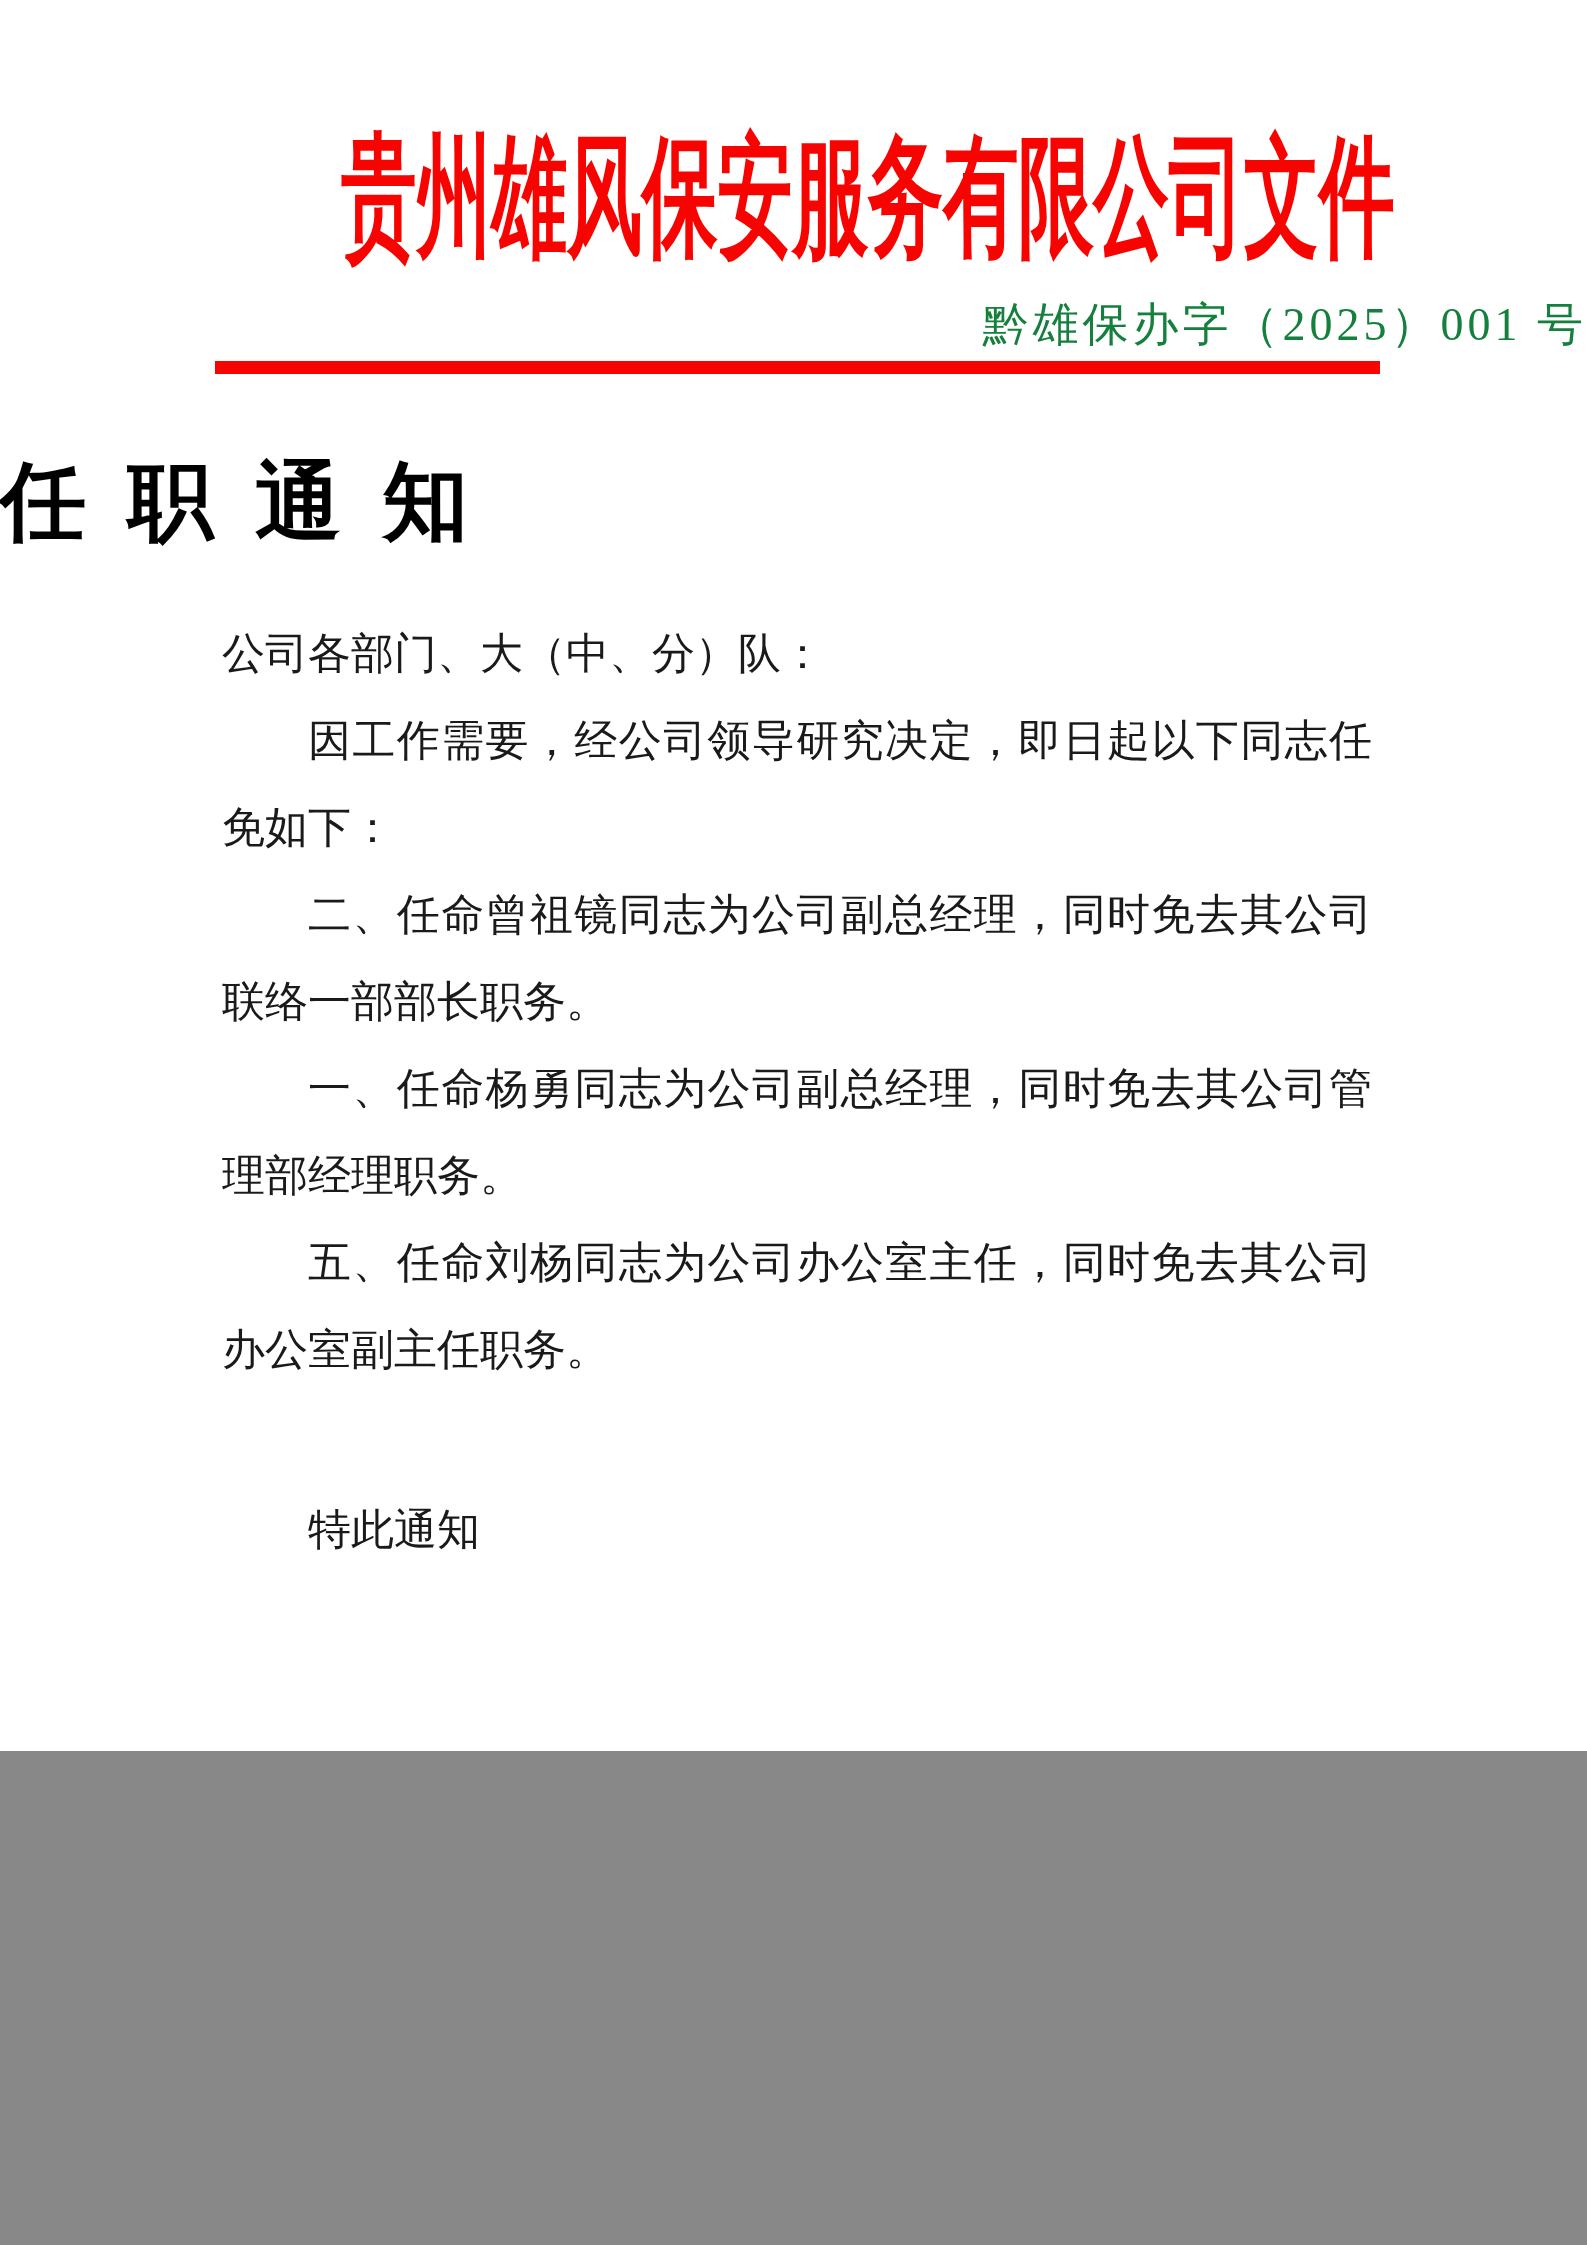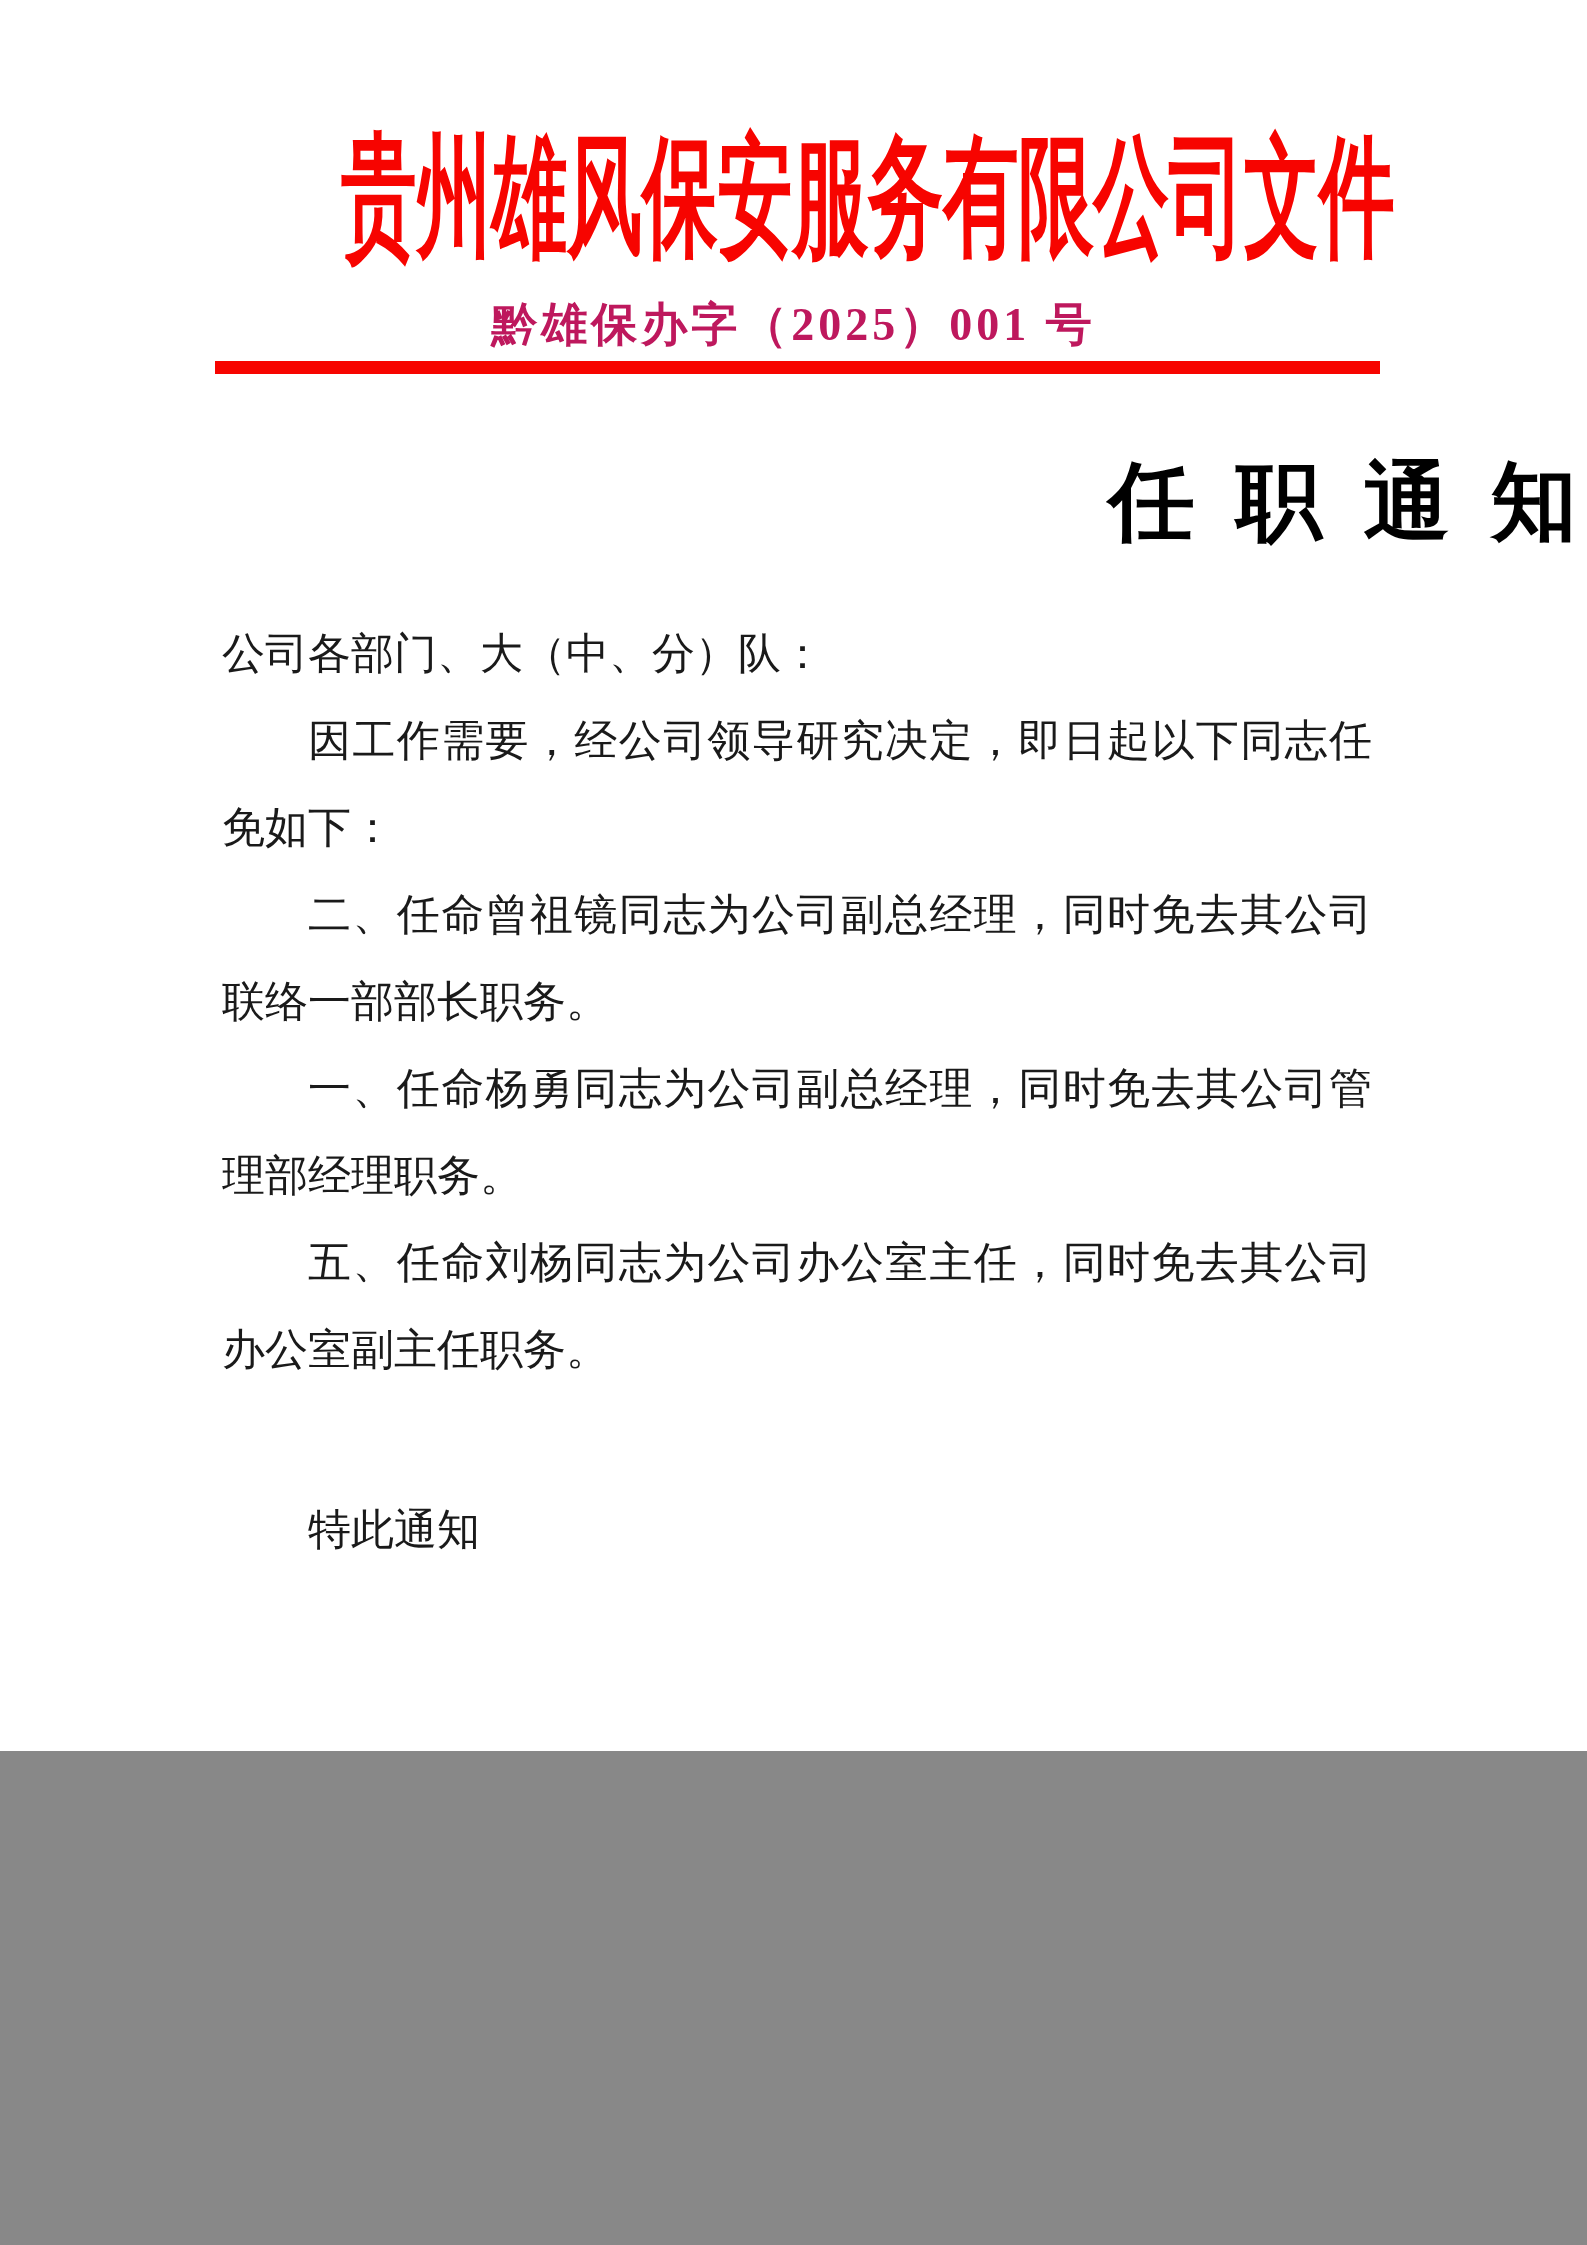--- a/index.html
+++ b/index.html
@@ -28,41 +28,40 @@
     color: #f70400;
     transform: scaleX(0.57);
     transform-origin: 50% 50%;
     letter-spacing: 0px;
   }
   .doc-number {
     position: absolute;
     top: 294px;
     left: 0;
     width: 100%;
-    text-align: center;
+    text-align: right;
     font-size: 46px;
     letter-spacing: 4px;
-    color: #be185d;
-    font-weight: bold;
+    color: #15803d;
   }
   .red-line {
     position: absolute;
     top: 361px;
     left: 215px;
     width: 1165px;
     height: 13px;
     background: #f70400;
   }
   .notice-title {
     position: absolute;
     top: 444px;
     left: 0;
     width: 100%;
     margin: 0;
-    text-align: right;
+    text-align: left;
     font-size: 86px;
     font-weight: bold;
     letter-spacing: 10px;
     color: #000;
   }
   .body-text {
     position: absolute;
     top: 610px;
     left: 222px;
     width: 1150px;

